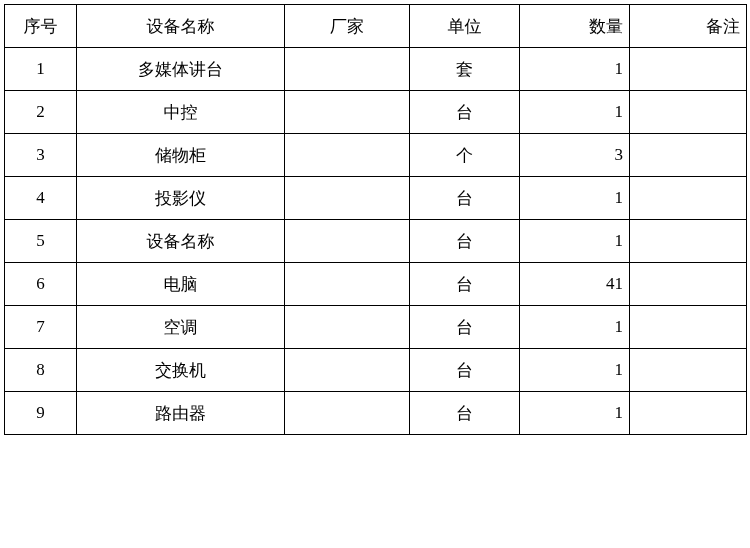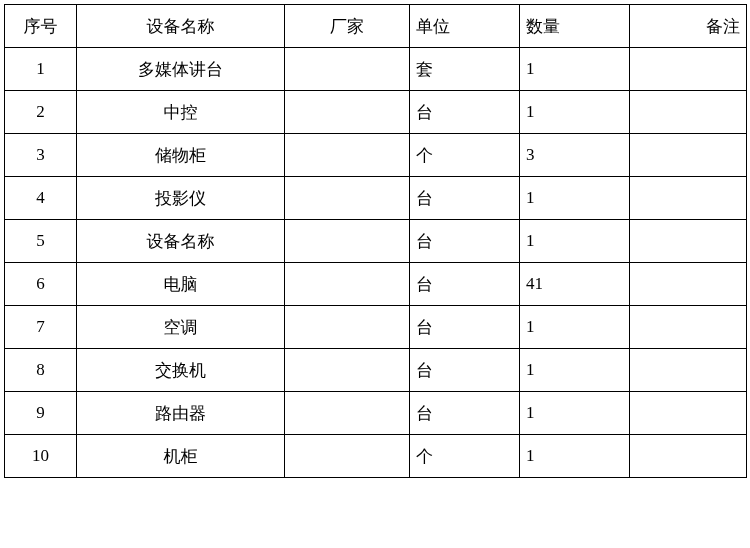--- a/index.html
+++ b/index.html
@@ -29,22 +29,22 @@
     font-weight: normal;
     vertical-align: middle;
     box-sizing: border-box;
   }
   thead td {
     text-align: center;
   }
   .col-idx   { width: 72px;  text-align: center; }
   .col-name  { width: 208px; text-align: center; padding-left: 20px; }
   .col-maker { width: 125px; text-align: center; border-radius: 10px; }
-  .col-unit  { width: 110px; text-align: left; margin-top: 20px; }
-  .col-qty   { width: 110px; text-align: left; }
+  .col-unit  { width: 110px; text-align: center; margin-top: 20px; }
+  .col-qty   { width: 110px; text-align: right; }
   .col-note  { width: 117px; text-align: right; }
   thead .col-name { text-align: center; padding-left: 6px; margin-left: 44px; }
 </style>
 </head>
 <body>
 
 <table id="equipment-table">
   <thead>
     <tr>
       <td class="col-idx">序号</td>
@@ -121,22 +121,14 @@
       <td class="col-note"></td>
     </tr>
     <tr>
       <td class="col-idx">9</td>
       <td class="col-name">路由器</td>
       <td class="col-maker"></td>
       <td class="col-unit">台</td>
       <td class="col-qty">1</td>
       <td class="col-note"></td>
     </tr>
-    <tr>
-      <td class="col-idx">10</td>
-      <td class="col-name">机柜</td>
-      <td class="col-maker"></td>
-      <td class="col-unit">个</td>
-      <td class="col-qty">1</td>
-      <td class="col-note"></td>
-    </tr>
   </tbody>
 </table>
 
 </body></html>

